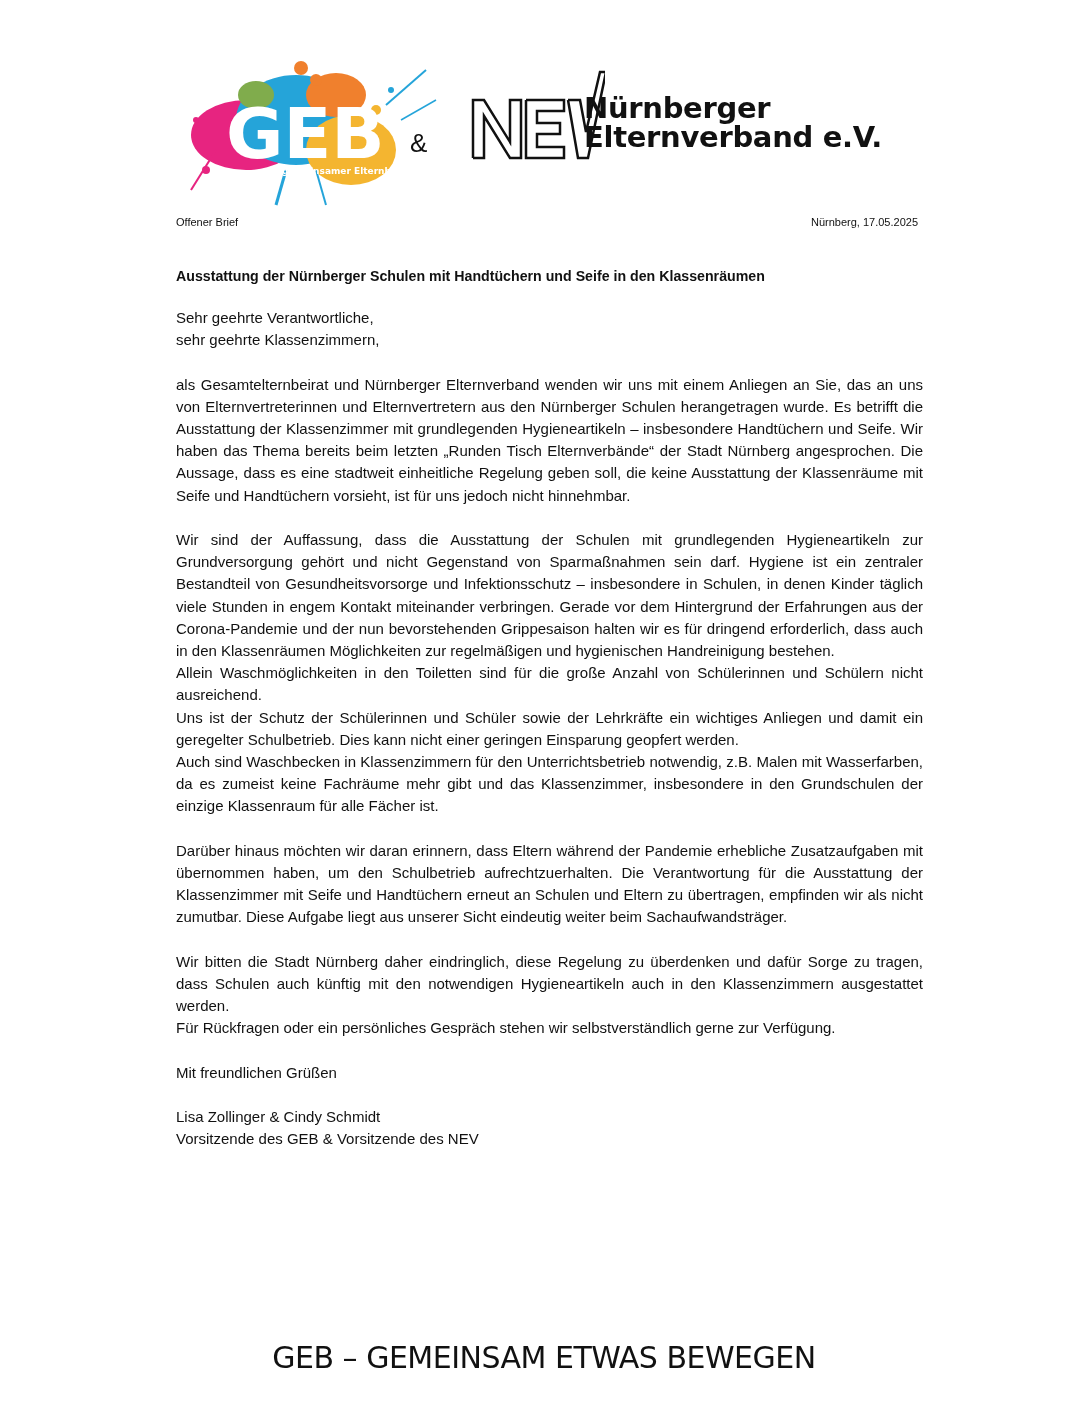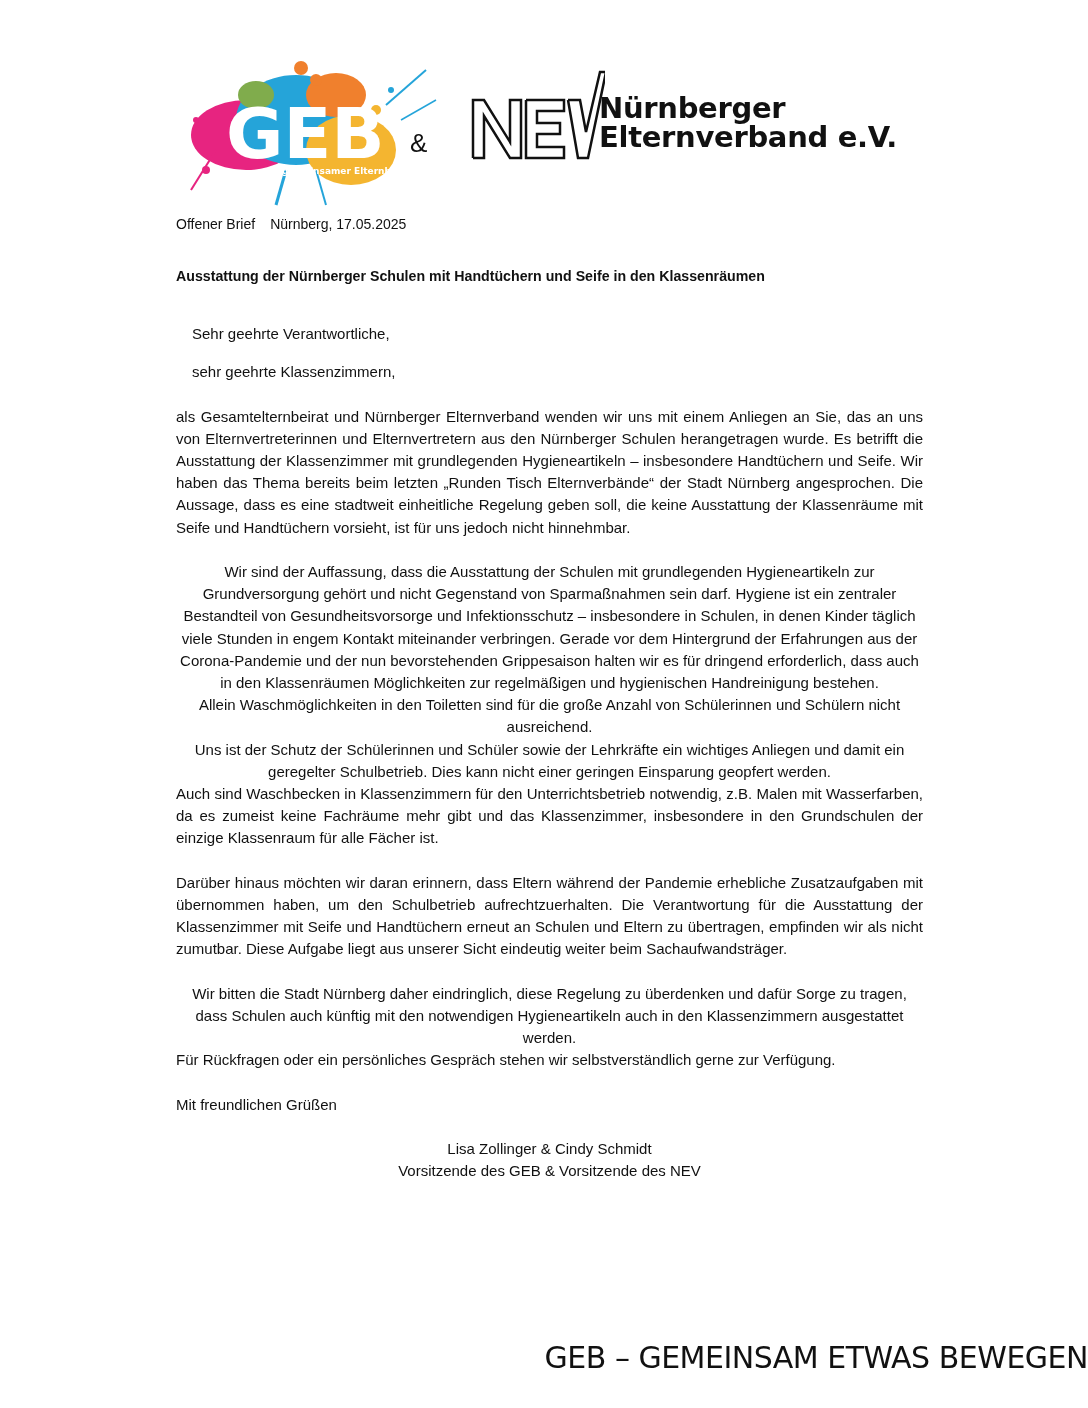--- a/index.html
+++ b/index.html
@@ -3,32 +3,32 @@
 <meta charset="utf-8">
 <style>
   html, body { margin: 0; padding: 0; background: #ffffff; }
   body {
     width: 1088px; height: 1408px; position: relative; overflow: hidden;
     font-family: "Liberation Sans", sans-serif; color: #111;
   }
   .logo-geb { position: absolute; left: 186px; top: 50px; width: 260px; height: 160px; }
   .amp { position: absolute; left: 410px; top: 128px; font-size: 26px; font-family: "Liberation Sans", sans-serif; color: #111; }
   .logo-nev { position: absolute; left: 470px; top: 70px; width: 460px; height: 95px; }
-  .nev-text { position: absolute; left: 129px; top: 24px; font-family: "DejaVu Sans", sans-serif; font-weight: bold; color: #111; line-height: 29px; font-size: 29px; letter-spacing: -0.3px; }
-  .meta-row { position: absolute; left: 176px; right: 170px; top: 216px; font-size: 14px; display: flex; justify-content: flex-start; gap: 15px; }
+  .nev-text { position: absolute; left: 114px; top: 24px; font-family: "DejaVu Sans", sans-serif; font-weight: bold; color: #111; line-height: 29px; font-size: 29px; letter-spacing: -0.3px; }
+  .meta-row { position: absolute; left: 176px; right: 170px; top: 216px; font-size: 11px; display: flex; justify-content: space-between; gap: 15px; }
   .subject { position: absolute; left: 176px; top: 268px; font-size: 14.2px; font-weight: bold; }
   .body-text {
     position: absolute; left: 176px; width: 747px; top: 307px;
     font-size: 15px; line-height: 22.2px; text-align: justify;
   }
   .body-text p { margin: 0 0 22.2px 0; }
-  .body-text p.tight { margin: 0; text-align: center; }
-  .salutation p { margin: 16px; }
+  .body-text p.tight { margin: 0; }
+  .salutation p { margin: 0; }
   .no-just { text-align: left; }
-  .footer-slogan { position: absolute; left: 0; right: 0; top: 1340px; text-align: right; font-size: 30px; font-family: "DejaVu Sans", sans-serif; letter-spacing: -0.5px; color: #111; }
+  .footer-slogan { position: absolute; left: 0; right: 0; top: 1340px; text-align: center; font-size: 30px; font-family: "DejaVu Sans", sans-serif; letter-spacing: -0.5px; color: #111; }
 </style>
 </head>
 <body>
 
 <div class="logo-geb">
   <svg width="260" height="160" viewBox="0 0 260 160">
     <g opacity="0.95">
       <ellipse cx="60" cy="85" rx="55" ry="35" fill="#e6197a"></ellipse>
       <ellipse cx="110" cy="70" rx="60" ry="45" fill="#1aa0d8"></ellipse>
       <ellipse cx="165" cy="100" rx="45" ry="35" fill="#f4b225"></ellipse>

